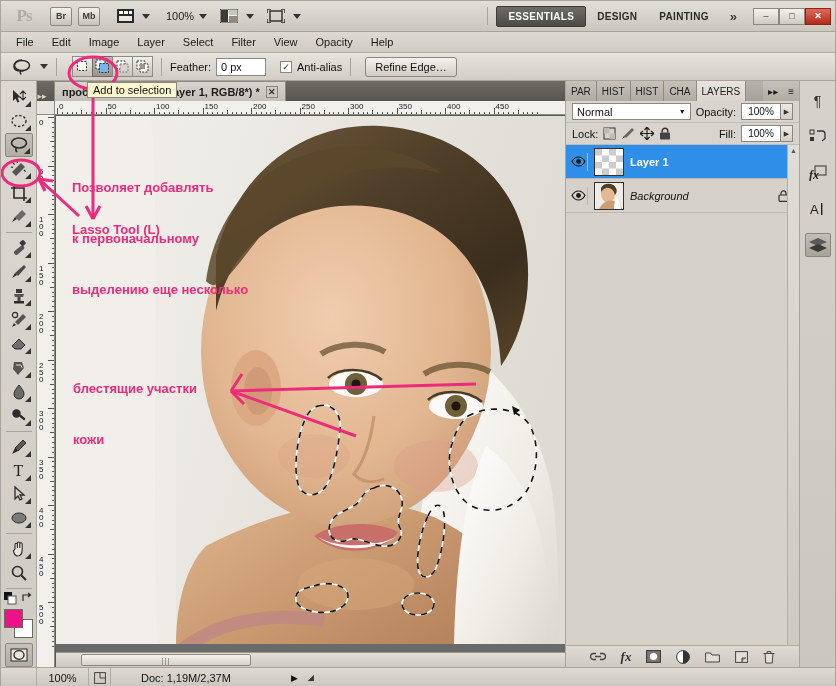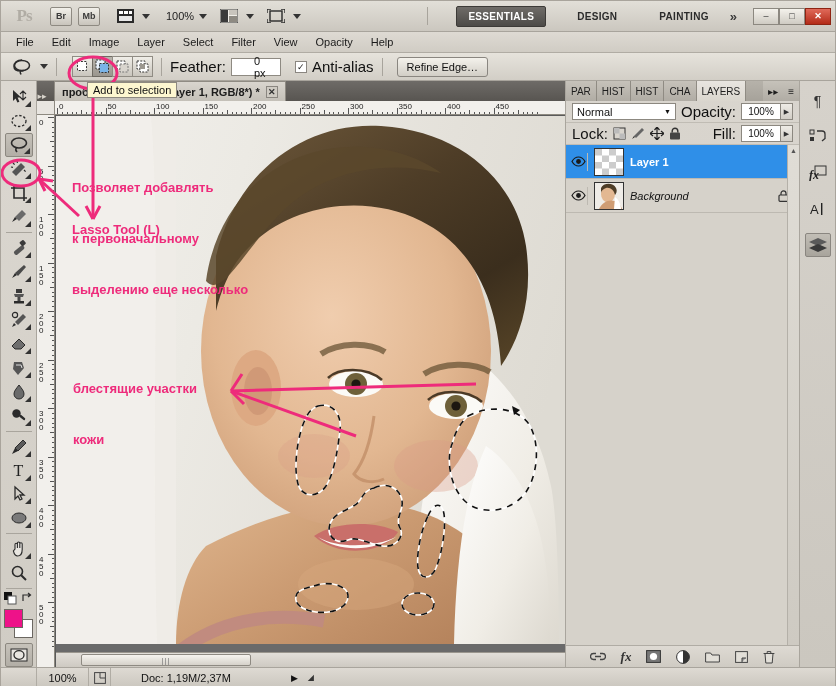--- a/index.html
+++ b/index.html
@@ -26,21 +26,21 @@
             border:1px solid #8e8a82; border-radius:2px;
             font-size:9px; font-weight:bold; color:#3a3a3a;
             display:flex;align-items:center;justify-content:center;}
   .tb-icon { width:24px;height:19px;margin-left:10px;display:flex;align-items:center;justify-content:center;}
   .caret { width:0;height:0;border-left:4px solid transparent;border-right:4px solid transparent;
            border-top:5px solid #333; margin-left:5px;}
   .zoomval { font-size:11px;color:#222;margin-left:16px;}
   .sep-v { width:1px;height:18px;background:#a8a49c;margin:0 8px; }
   .ws { margin-left:auto; display:flex; align-items:center; }
   .ws-tab { padding:4px 11px; font-size:10px; font-weight:bold; color:#2b2b2b;
-            letter-spacing:.3px;margin-left:20px;}
+            letter-spacing:.3px;}
   .ws-tab.active { background:linear-gradient(#6f6c68,#4c4a47); color:#fff;
                    border:1px solid #3c3a37; border-radius:2px; }
   .ws-more { font-size:13px;font-weight:bold;color:#3a3a3a;padding:0 10px;}
   .winbtns { display:flex; margin-left:6px; margin-right:4px; }
   .wb { width:26px;height:17px;border:1px solid #8c8880;
         background:linear-gradient(#f4f2ec,#cfcbc3);
         display:flex;align-items:center;justify-content:center;font-size:9px;color:#333;}
   .wb.close { background:linear-gradient(#e06a5a,#b32b18); color:#fff; font-weight:bold;
               border-color:#8e2413;}
 
@@ -53,23 +53,23 @@
   
   .optbar { height:28px; display:flex; align-items:center;
             background:linear-gradient(#e6e3dc,#d2cec6);
             border-bottom:1px solid #a8a49c; padding-left:8px; gap:0px;}
   .lasso-opt { width:26px;height:22px;display:flex;align-items:center;justify-content:center;}
   .mode-grp { display:flex; margin-left:8px; }
   .mode-btn { width:21px;height:21px;border:1px solid #908c84;
               background:linear-gradient(#f0eee8,#c9c5bd);
               display:flex;align-items:center;justify-content:center;margin-left:-1px;}
   .mode-btn.on { background:linear-gradient(#b8b4ac,#9a968e); border-color:#6e6a62;}
-  .lbl { font-size:15px;color:#111; }
+  .lbl { font-size:11px;color:#111; }
   .txtfield { width:50px;height:18px;background:#fff;border:1px solid #8e8a82;
-              font-size:11px;color:#111;padding:1px 22px;display:flex;align-items:center;}
+              font-size:11px;color:#111;padding:1px 4px;display:flex;align-items:center;}
   .chk { width:12px;height:12px;border:1px solid #8a8680;background:#fff;
          display:flex;align-items:center;justify-content:center;font-size:9px;color:#222;}
   .btn3d { height:20px;padding:0 9px;border:1px solid #8a8680;border-radius:3px;
            background:linear-gradient(#f4f2ec,#d2cec6);font-size:11px;color:#111;
            display:flex;align-items:center;}
 
   
   .main { position:relative; height:586px; display:flex; }
 
   

